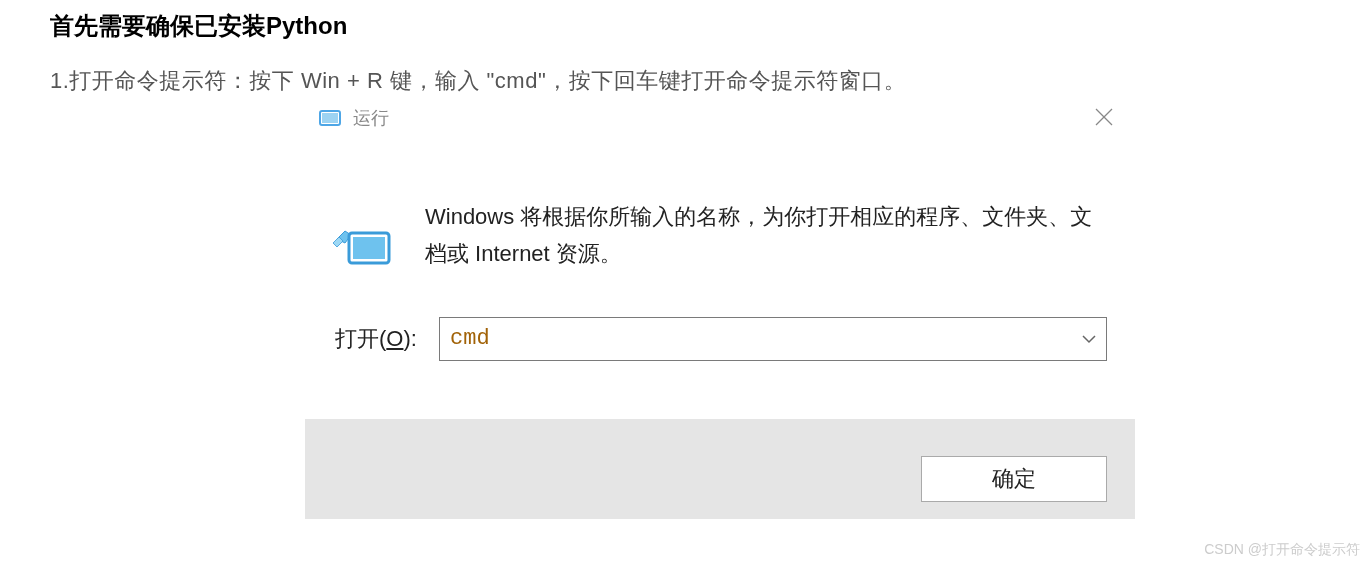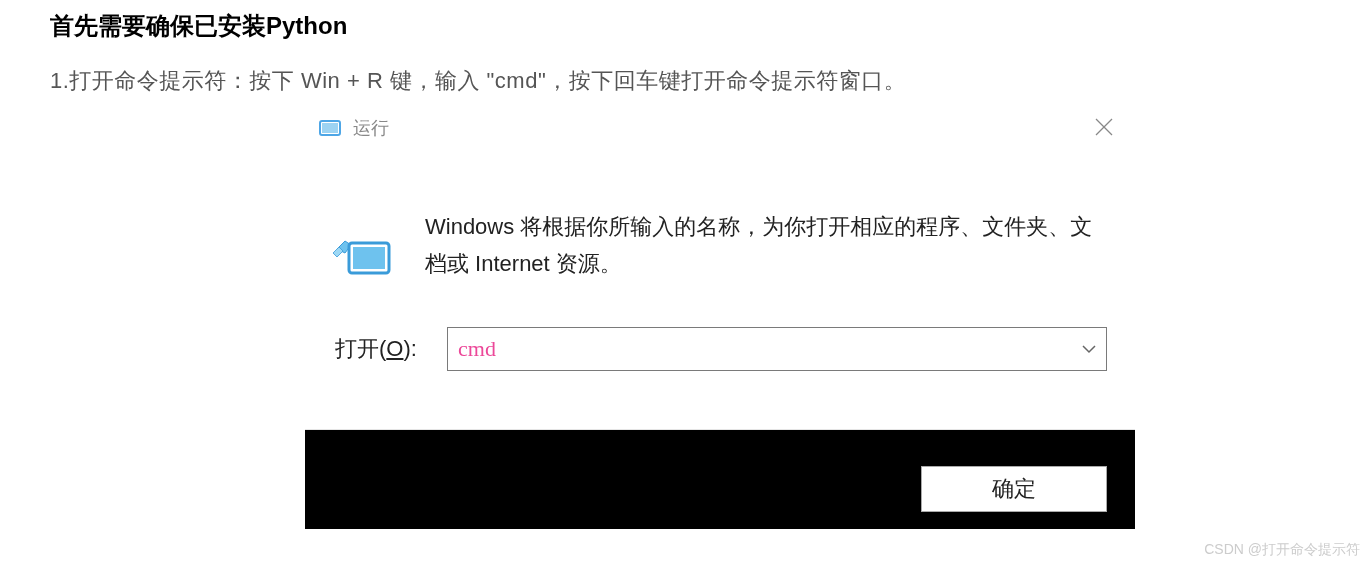--- a/index.html
+++ b/index.html
@@ -19,21 +19,20 @@
     }
     .heading {
       font-size: 24px;
       font-weight: bold;
       color: #000;
       margin-bottom: 24px;
     }
     .instruction {
       font-size: 22px;
       color: #555;
-      margin-bottom: 10px;
       letter-spacing: 0.5px;
     }
     .dialog {
       margin-left: 255px;
       width: 830px;
       background: #fff;
       position: relative;
     }
     .dialog-header {
       display: flex;
@@ -95,21 +94,21 @@
     }
     .description {
       font-size: 22px;
       color: #222;
       line-height: 1.7;
     }
     .input-row {
       display: flex;
       align-items: center;
       padding: 44px 28px 20px 30px;
-      gap: 12px;
+      gap: 4px;
     }
     .input-label {
       font-size: 22px;
       color: #222;
       width: 100px;
       text-align: left;
       white-space: nowrap;
     }
     .input-label .underline {
       text-decoration: underline;
@@ -117,42 +116,42 @@
     .combo-box {
       flex: 1;
       position: relative;
     }
     .combo-input {
       width: 100%;
       height: 44px;
       border: 1px solid #7a7a7a;
       font-size: 22px;
       padding: 4px 36px 4px 10px;
-      font-family: Liberation Serif, serif;
-      color: #ec4899;
+      font-family: Liberation Mono, monospace;
+      color: #a16207;
       outline: none;
     }
     .combo-chevron {
       position: absolute;
       right: 10px;
       top: 50%;
       transform: translateY(-50%);
       color: #666;
       pointer-events: none;
     }
     .combo-chevron svg {
       width: 16px;
       height: 10px;
       stroke: #666;
       stroke-width: 1.5;
       fill: none;
     }
     .dialog-footer {
       margin-top: 38px;
-      background: #000000;
+      background: #e5e5e5;
       border-top: 1px solid #e5e5e5;
       padding: 36px 28px 0 28px;
       display: flex;
       justify-content: flex-end;
       gap: 22px;
       height: 100px;
     }
     .dlg-button {
       width: 186px;
       height: 46px;

